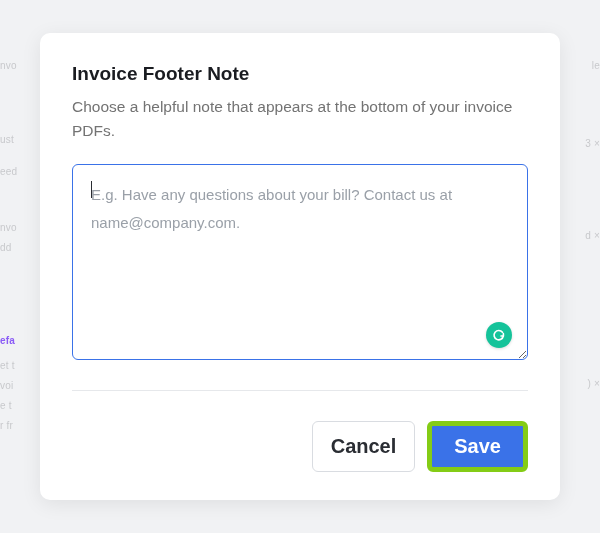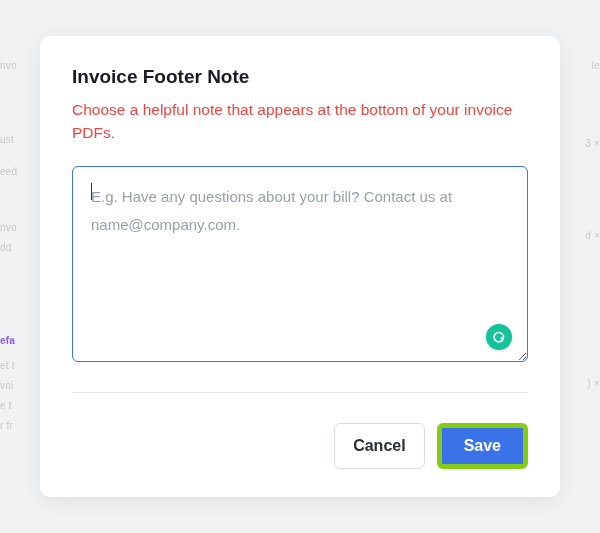--- a/index.html
+++ b/index.html
@@ -35,21 +35,21 @@
     }
     .modal-title {
       font-size: 19px;
       font-weight: 700;
       color: #1a1c21;
       margin-bottom: 10px;
     }
     .modal-description {
       font-size: 15.5px;
       line-height: 1.5;
-      color: #ef4444;
+      color: #737373;
       margin-bottom: 22px;
     }
     .textarea-wrap {
       position: relative;
       margin-bottom: 26px;
     }
     .footer-textarea {
       width: 100%;
       height: 196px;
       border: 1.5px solid #3a72e8;
@@ -94,21 +94,21 @@
       border: none;
       border-top: 1px solid #e6e8eb;
       margin-bottom: 30px;
     }
     .modal-actions {
       display: flex;
       justify-content: flex-end;
       gap: 12px;
     }
     .btn {
-      font-size: 16px;
+      font-size: 20px;
       font-weight: 600;
       padding: 9px 18px;
       border-radius: 6px;
       cursor: pointer;
       font-family: inherit;
     }
     .btn-cancel {
       background: #ffffff;
       color: #2a2d33;
       border: 1px solid #d9dce1;

